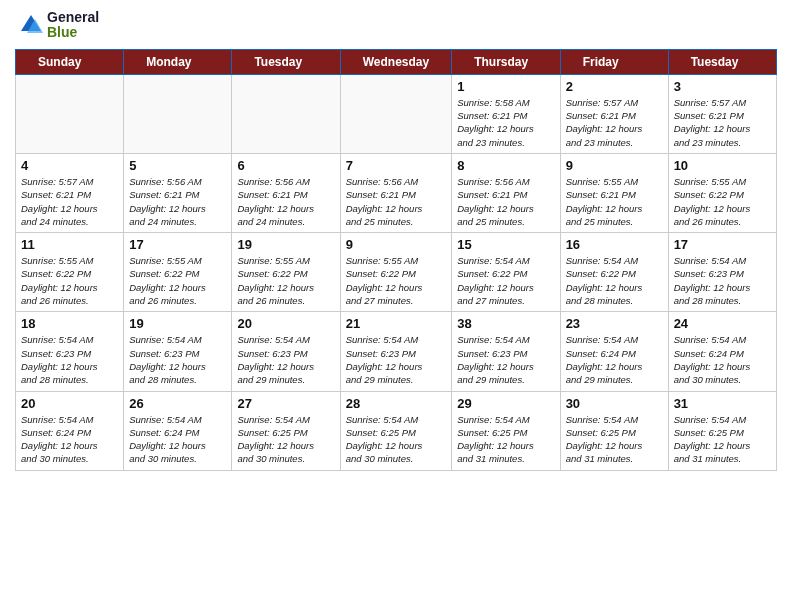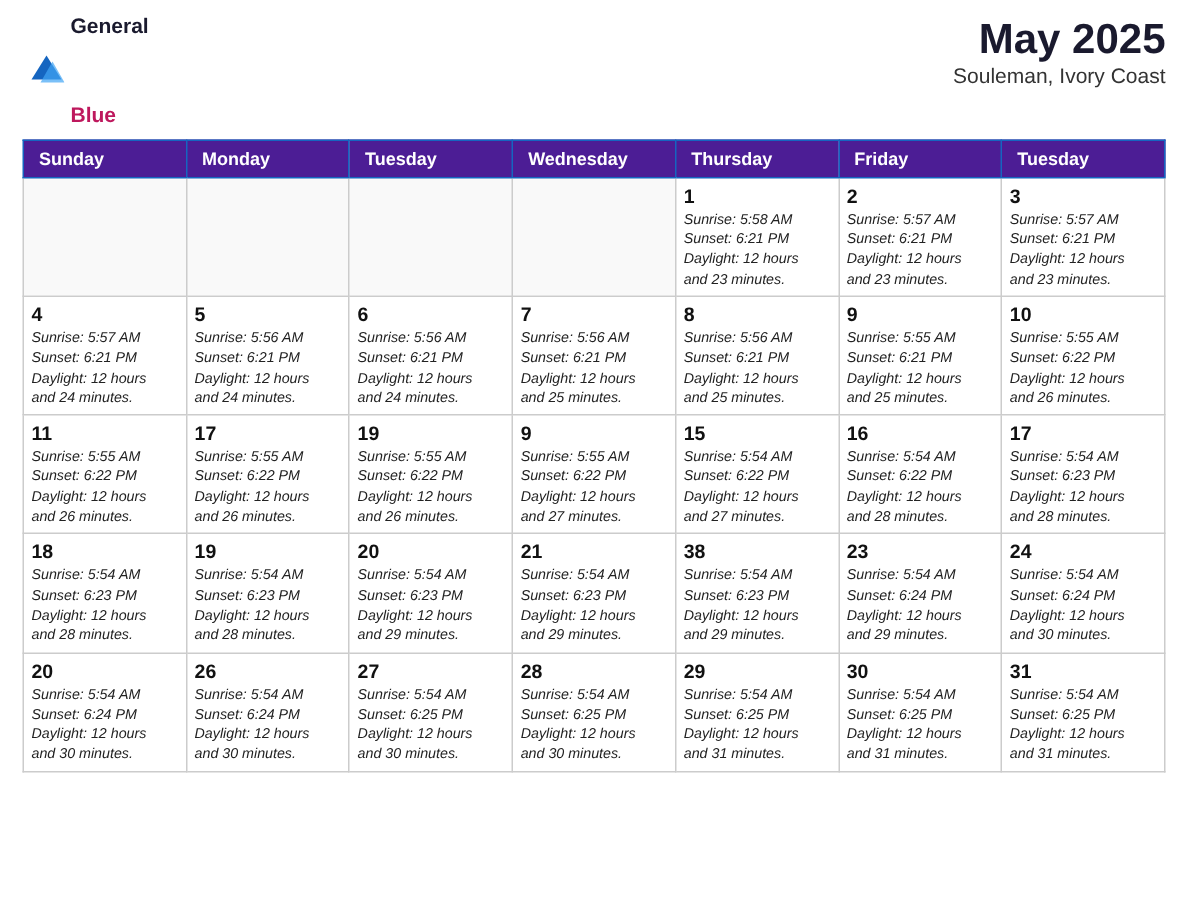--- a/index.html
+++ b/index.html
@@ -24,31 +24,30 @@
     }
     .logo {
       display: flex;
       align-items: center;
       gap: 4px;
     }
     .logo-text {
       display: flex;
       flex-direction: column;
       line-height: 1.1;
-      gap: 44px;
     }
     .logo-general {
       font-size: 14px;
       font-weight: bold;
       color: #1a1a2e;
     }
     .logo-blue {
       font-size: 14px;
       font-weight: bold;
-      color: #be185d;
+      color: #4d7c0f;
     }
     .logo-icon {
       width: 28px;
       height: 28px;
     }
     .title-block {
       text-align: right;
     }
     .month-year {
       font-size: 28px;
@@ -58,24 +57,24 @@
     .location {
       font-size: 14px;
       color: #333;
     }
     .calendar {
       width: 100%;
       border-collapse: collapse;
       border: 1px solid #ccc;
     }
     .calendar th {
-      background: #4c1d95;
+      background: #7f1d1d;
       color: #fff;
       text-align: left;
-      padding: 5px 10px;
+      padding: 5px 22px;
       font-size: 12px;
       font-weight: bold;
       border: 1px solid #1565c0;
     }
     .calendar td {
       vertical-align: top;
       border: 1px solid #ccc;
       padding: 4px 5px;
       width: calc(100% / 7);
       min-height: 80px;
@@ -107,24 +106,20 @@
     <div class="logo">
       <svg class="logo-icon" viewBox="0 0 28 28">
         <polygon points="16,4 26,20 6,20" fill="#1565c0"></polygon>
         <polygon points="20,8 28,22 12,22" fill="#42a5f5" opacity="0.7"></polygon>
       </svg>
       <div class="logo-text">
         <span class="logo-general">General</span>
         <span class="logo-blue">Blue</span>
       </div>
     </div>
-    <div class="title-block">
-      <div class="month-year">May 2025</div>
-      <div class="location">Souleman, Ivory Coast</div>
-    </div>
   </div>
 
   <table class="calendar">
     <thead>
       <tr>
       <th>Sunday</th>
           <th>Monday</th>
           <th>Tuesday</th>
           <th>Wednesday</th>
           <th>Thursday</th>

